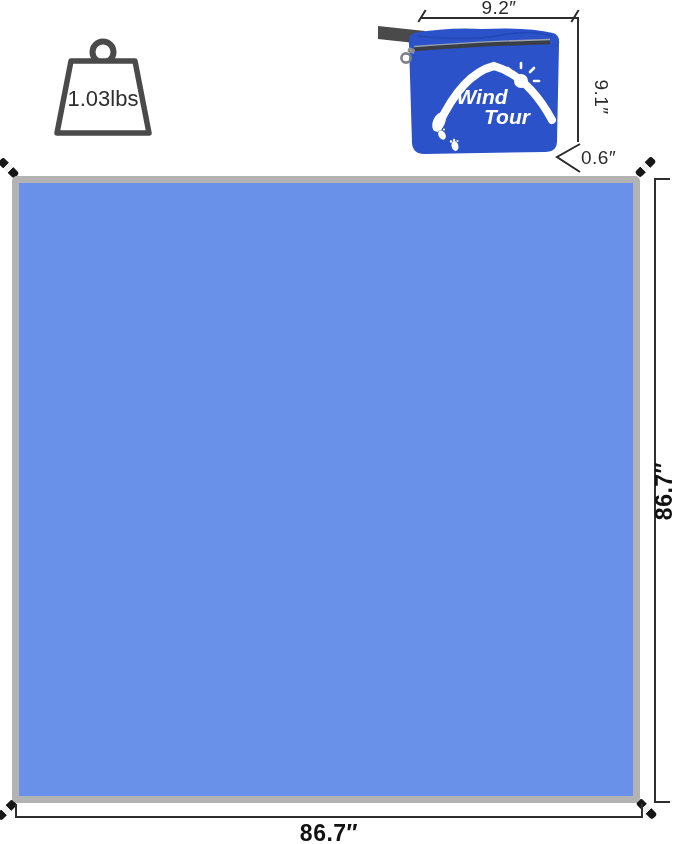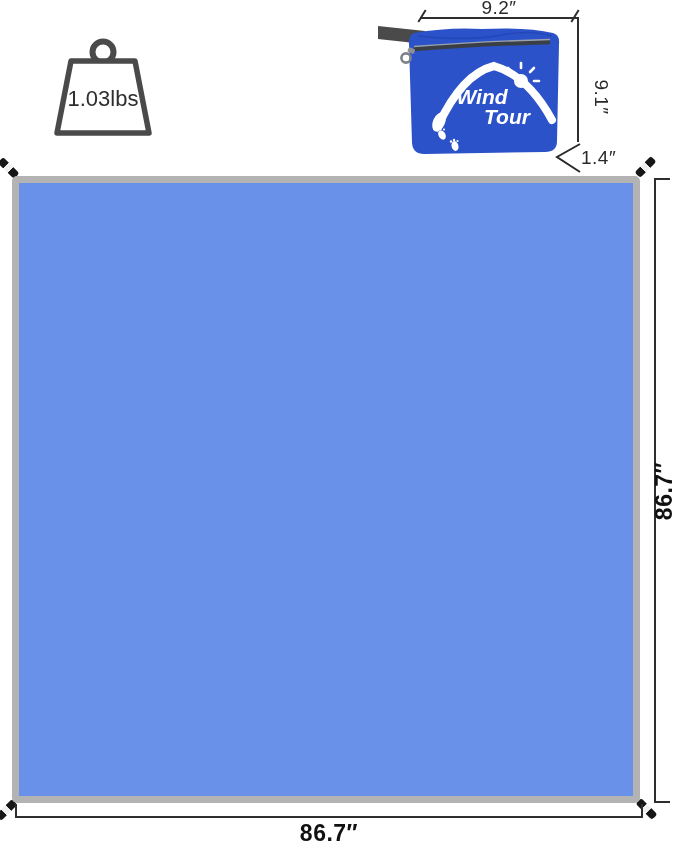--- a/index.html
+++ b/index.html
@@ -57,21 +57,21 @@
   <div class="dim-tick" style="left:421px;top:9px;"></div>
   <div class="dim-tick" style="left:574px;top:9px;"></div>
   <div class="dim-label pouch-w-label">9.2″</div>
 
   <div class="dim-line" style="left:577px;top:17px;width:2px;height:125px;"></div>
   <div class="dim-label pouch-h-label">9.1″</div>
 
   <svg class="chevron-svg" width="34" height="36" viewBox="0 0 34 36">
     <polyline points="28,4 5,17 28,32" fill="none" stroke="#2a2a2a" stroke-width="2"></polyline>
   </svg>
-  <div class="dim-label pouch-d-label">1.4″</div>
+  <div class="dim-label pouch-d-label">0.6″</div>
 
   <svg class="pouch-svg" width="200" height="142" viewBox="0 0 200 142">
 
     <polygon points="0,6 47,11 46,24 0,19" fill="#4a4a4a"></polygon>
 
     <path d="M 36 13 Q 70 7 104 9 Q 150 7 175 13 Q 182 15 181 24 L 179 121 Q 179 132 167 132 L 46 134 Q 35 134 34 123 L 31 24 Q 30 16 36 13 Z" fill="#2b52c9"></path>
 
     <path d="M 40 16 Q 90 22 130 14 Q 155 10 174 16" fill="none" stroke="#1d3ea8" stroke-width="1.4" opacity="0.55"></path>
 
     <path d="M 36 29 Q 100 24 172 22" fill="none" stroke="#3a3f46" stroke-width="4.5"></path>

